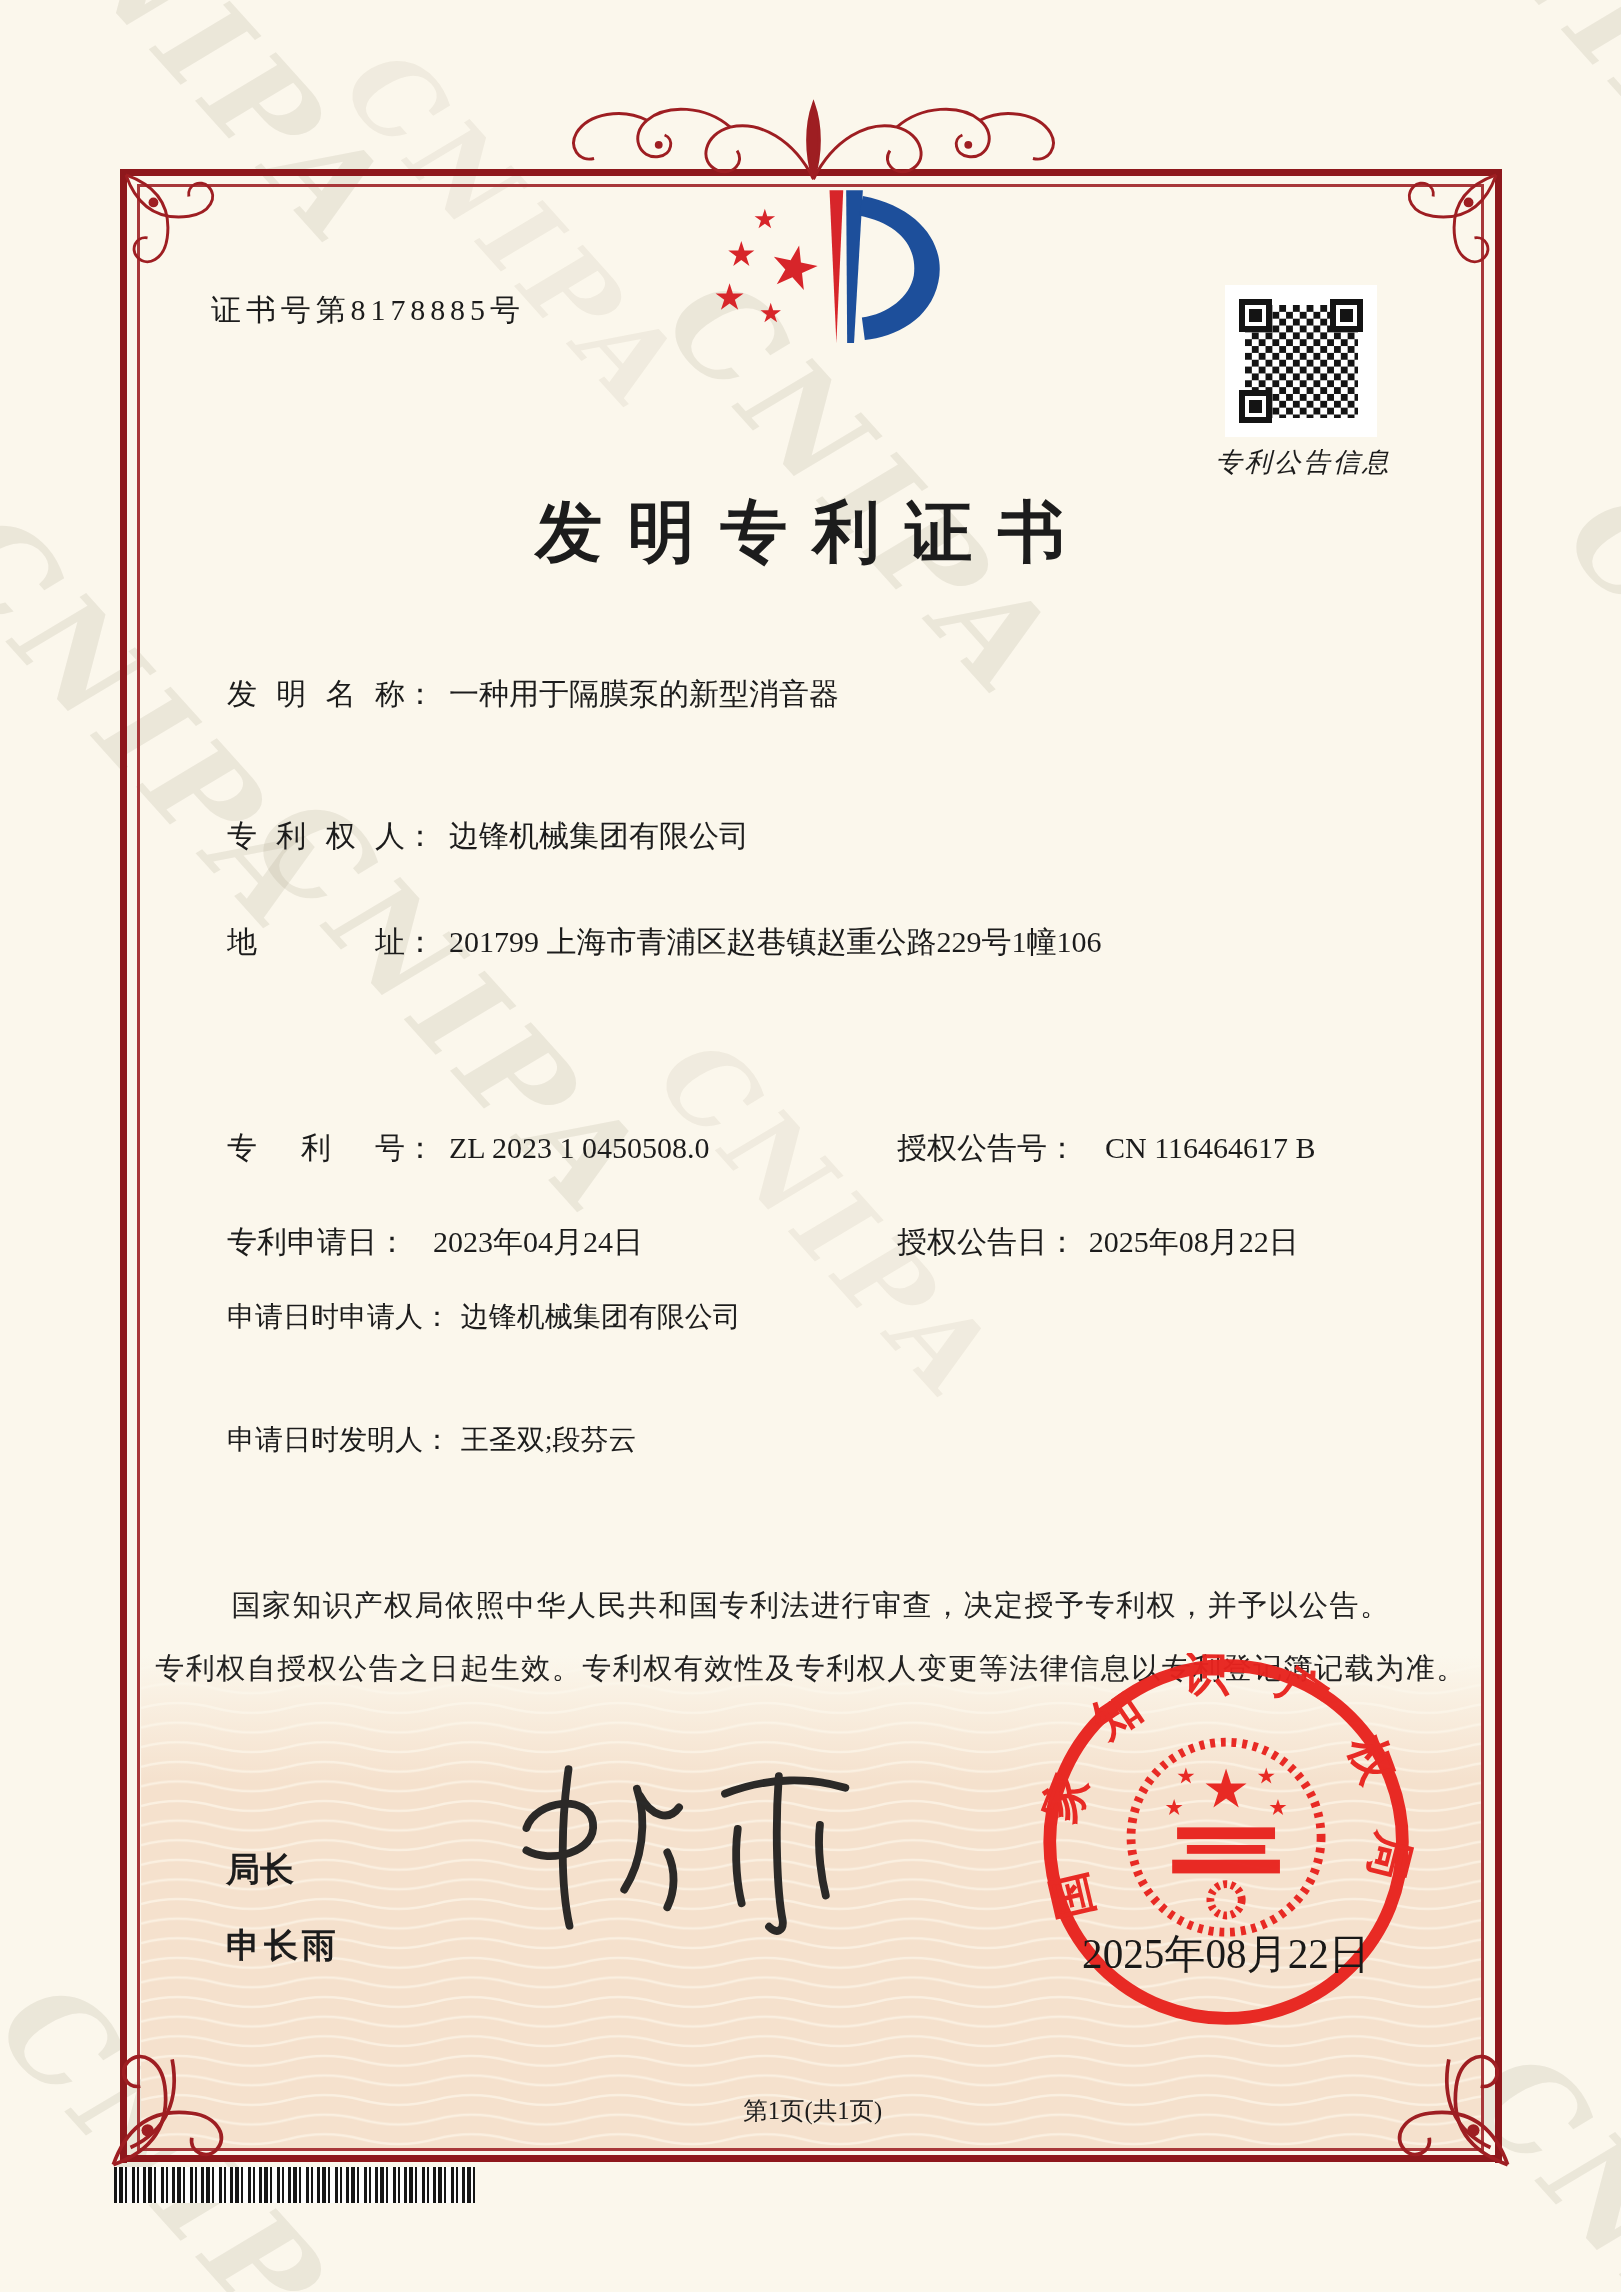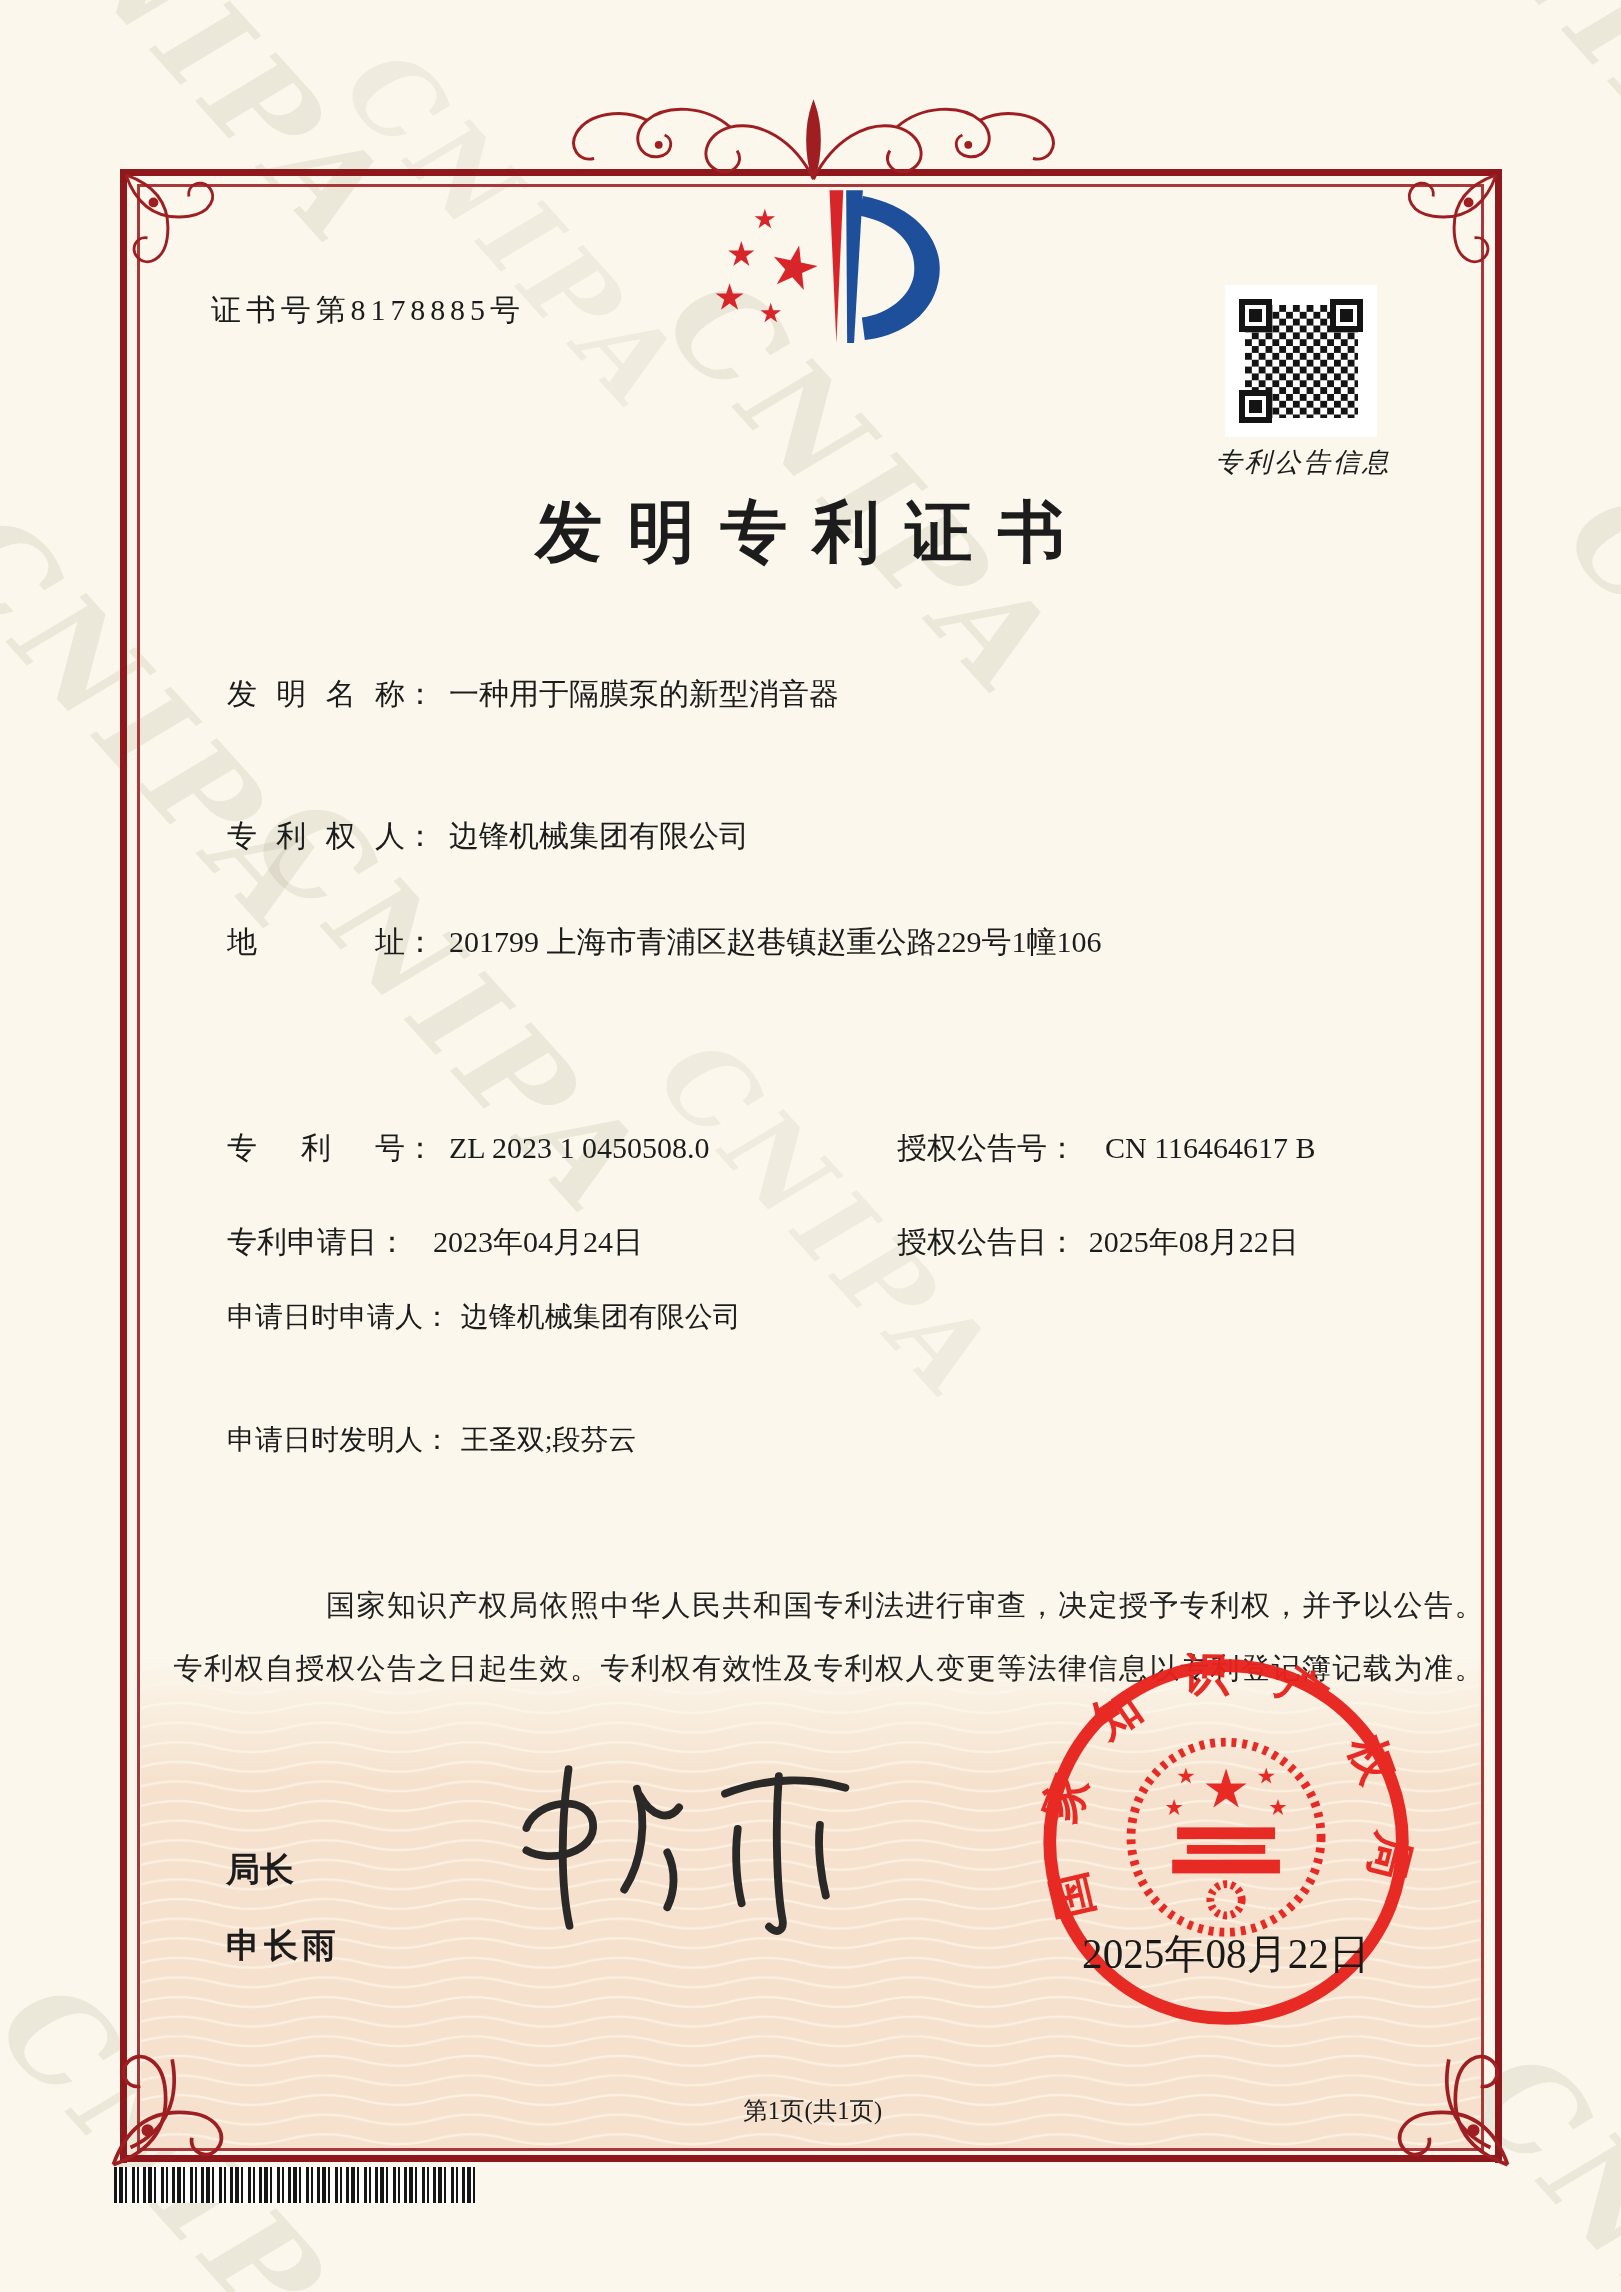--- a/index.html
+++ b/index.html
@@ -35,21 +35,21 @@
   
   .row{position:absolute;left:227px;font-size:30px;white-space:nowrap;}
   .row .lbl{display:inline-block;vertical-align:top;}
   .row .lbl.just{width:178px;text-align:justify;text-align-last:justify;}
   .row .colon{display:inline-block;}
   .row .val{display:inline-block;margin-left:14px;}
   .row.rcol{left:897px;}
   .row.small{font-size:28px;}
 
   
-  .legal{position:absolute;left:137px;width:1348px;text-align:right;font-size:29px;
+  .legal{position:absolute;left:137px;width:1348px;text-align:center;font-size:29px;
       letter-spacing:1.5px;color:#222;}
 
   
   .officer-title{position:absolute;left:226px;top:1847px;font-size:34px;font-weight:bold;
       font-family:Liberation Serif, serif;}
   .officer-name{position:absolute;left:226px;top:1923px;font-size:34px;font-weight:bold;
       font-family:"Liberation Sans","DejaVu Sans",sans-serif;letter-spacing:3.9px;}
   .signature{position:absolute;left:475px;top:1735px;}
   .seal{position:absolute;left:1037px;top:1653px;opacity:.96;}
   .page-info{position:absolute;left:13.7px;top:2094px;width:1598px;text-align:center;font-size:24.5px;}

